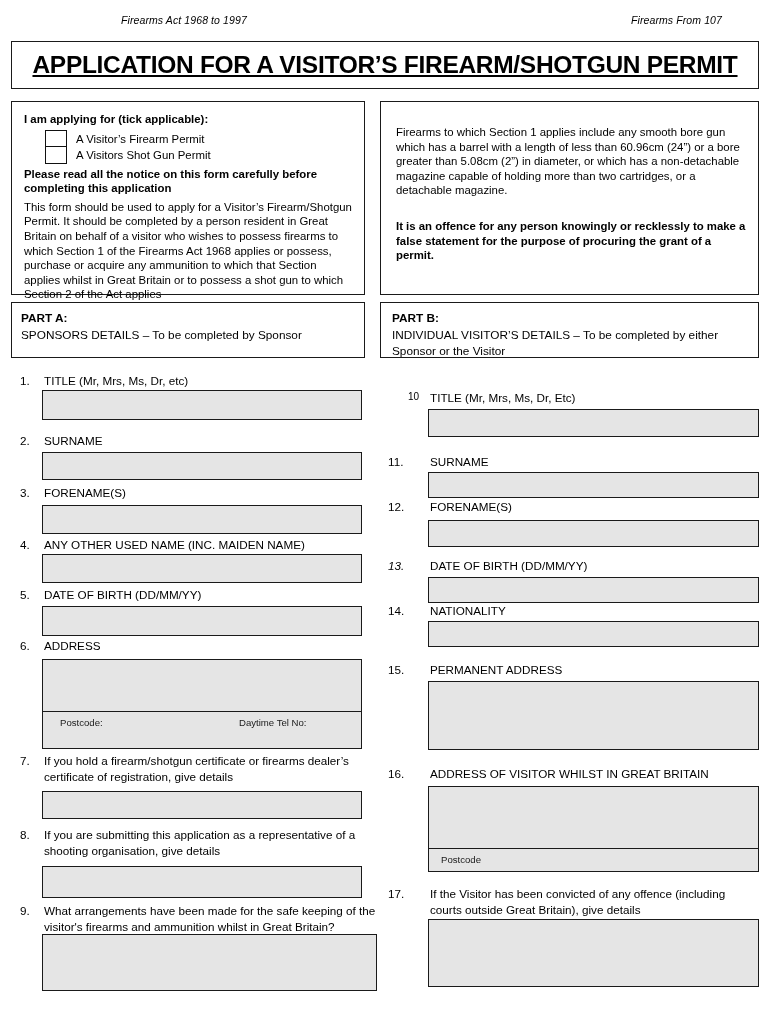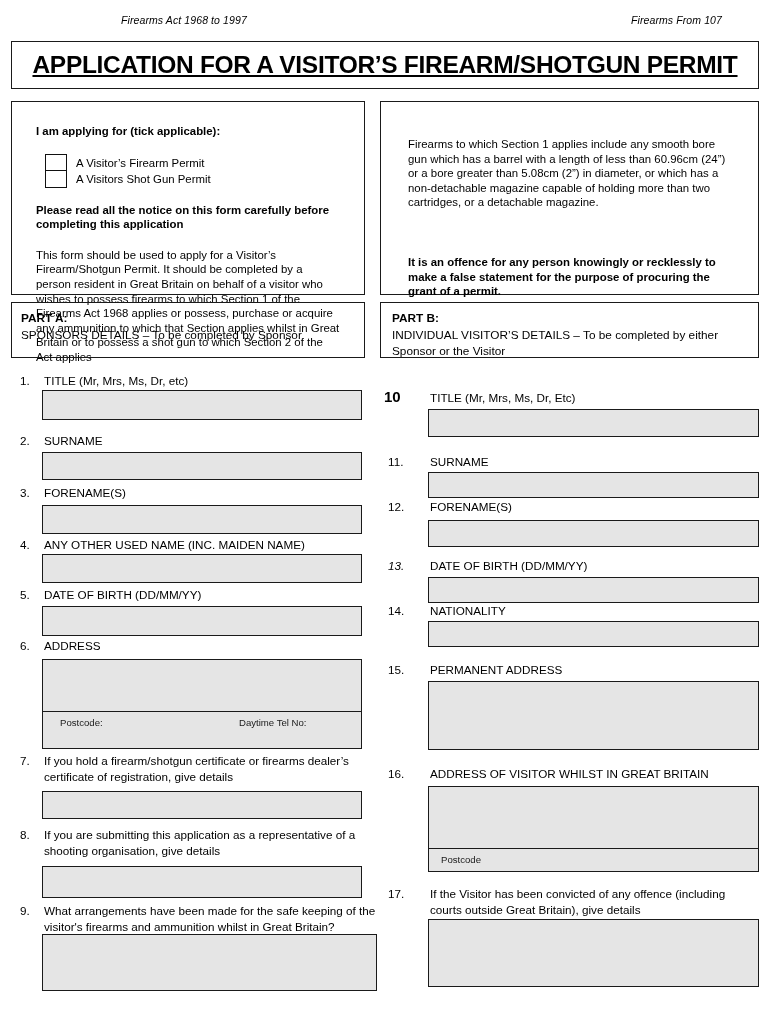--- a/index.html
+++ b/index.html
@@ -52,21 +52,21 @@
   .note-box {
     position: absolute;
     border: 1.3px solid #1a1a1a;
     padding: 6px 8px 6px 8px;
     font-size: 11.4px;
     line-height: 14.6px;
   }
   .note-left  { left: 11px;  top: 101px; width: 354px; height: 194px; }
   .note-right { left: 380px; top: 101px; width: 379px; height: 194px; padding-left: 11px;}
 
-  .note-box p { margin: 16px; }
+  .note-box p { margin: 4px; }
   .note-box .b { font-weight: bold; }
   .gap { height: 13px; }
 
   .tick-row {
     position: relative;
     height: 16px;
     padding-left: 56px;
     line-height: 16px;
   }
   .tick-box {
@@ -196,21 +196,21 @@
 <div class="f-input" style="left:42px;  top:791px; width:320px; height:28px;"></div>
 
 <div class="f-num" style="left:20px;  top:827px;">8.</div>
 <div class="f-label" style="left:44px;  top:827px; width:320px;">If you are submitting this application as a representative of a shooting organisation, give details</div>
 <div class="f-input" style="left:42px;  top:866px; width:320px; height:32px;"></div>
 
 <div class="f-num" style="left:20px;  top:903px;">9.</div>
 <div class="f-label" style="left:44px;  top:903px; width:340px;">What arrangements have been made for the safe keeping of the visitor's firearms and ammunition whilst in Great Britain?</div>
 <div class="f-input" style="left:42px;  top:934px; width:335px; height:57px;"></div>
 
-<div class="f-num" style="left:384px; top:389px; font-size:15px;font-weight:bold;">10</div>
+<div class="f-num" style="left:408px; top:389px; font-size:10px;">10</div>
 <div class="f-label" style="left:430px; top:390px; width:320px;">TITLE (Mr, Mrs, Ms, Dr, Etc)</div>
 <div class="f-input" style="left:428px; top:409px; width:331px; height:28px;"></div>
 
 <div class="f-num" style="left:388px; top:454px;">11.</div>
 <div class="f-label" style="left:430px; top:454px; width:320px;">SURNAME</div>
 <div class="f-input" style="left:428px; top:472px; width:331px; height:26px;"></div>
 
 <div class="f-num" style="left:388px; top:499px;">12.</div>
 <div class="f-label" style="left:430px; top:499px; width:320px;">FORENAME(S)</div>
 <div class="f-input" style="left:428px; top:520px; width:331px; height:27px;"></div>

